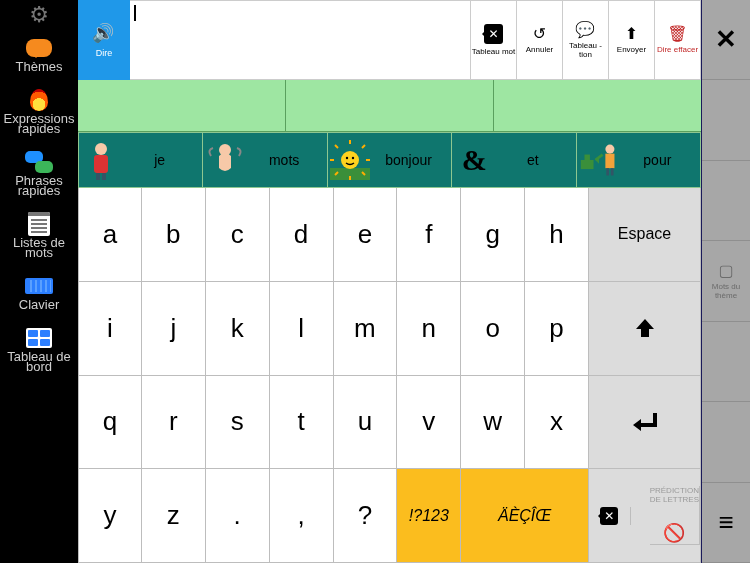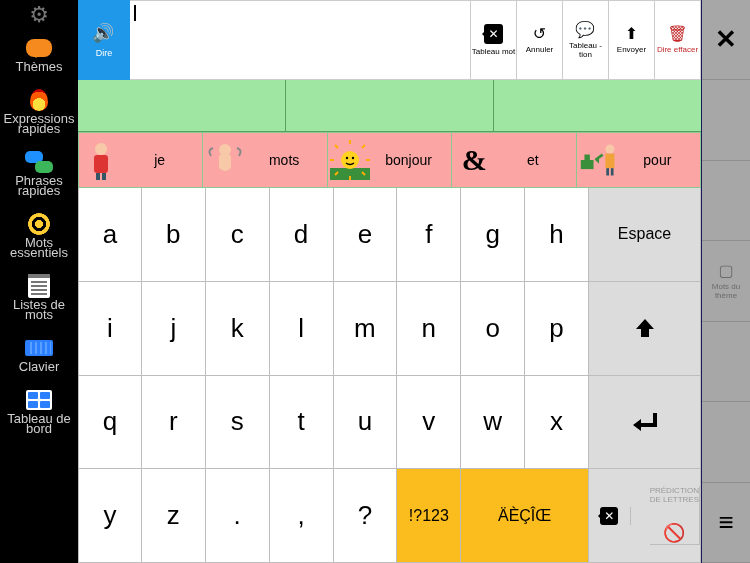--- a/index.html
+++ b/index.html
@@ -40,32 +40,32 @@
   .textbox { flex:1 1 auto; background:#fff; border:1px solid #ccc; border-left:none; position:relative; }
   .textbox .caret { position:absolute; top:4px; left:4px; width:2px; height:16px; background:#000; }
   .tbtn { width:46px; background:#fff; border:1px solid #ccc; border-left:none; display:flex; flex-direction:column; align-items:center; justify-content:center; font-size:8px; line-height:9px; text-align:center; gap:3px; cursor:pointer; color:#000;}
   .tbtn .ico{font-size:16px;line-height:16px;}
   .tbtn.red{ color:#c22828;}
   
   .greenrow { display:flex; height:52px; }
   .greenrow .cell { flex:1 1 0; background:#9ee6a2; border-right:1px solid #5aa05e; border-bottom:1px solid #5aa05e; }
   .greenrow .cell:last-child{border-right:none;}
   .wordrow { display:flex; height:56px; }
-  .wordrow .wcell { flex:1 1 0; background:#fca5a5; border:1px solid #8ec790; border-left:none; display:flex; align-items:center; justify-content:flex-start; padding:0 2px; gap:2px; cursor:pointer; }
+  .wordrow .wcell { flex:1 1 0; background:#0f766e; border:1px solid #8ec790; border-left:none; display:flex; align-items:center; justify-content:flex-start; padding:0 2px; gap:2px; cursor:pointer; }
   .wordrow .wcell:first-child{border-left:1px solid #8ec790;}
   .wordrow .wcell .pic { width:40px; height:40px; display:flex; align-items:center; justify-content:center; font-size:22px;}
   .wordrow .wcell .wlabel { font-size:14px; color:#000; flex:1; text-align:center; padding-right:4px;}
   .amp { font-family: serif; font-weight:bold; font-size:30px;}
   
   .kbarea { flex:1 1 auto; display:grid; grid-template-columns: repeat(8, 1fr) 112px; grid-auto-rows: 1fr; }
   .key { border:1px solid #bdbdbd; border-left:none; border-top:none; display:flex; align-items:center; justify-content:center; font-size:26px; color:#000; background:#fff; cursor:pointer; font-family: Arial, sans-serif;}
   .key.first-col{border-left:1px solid #bdbdbd;}
   .side { background:#dcdcdc; font-size:16px;}
   .side.small{font-size:22px; color:#000;}
-  .yellow { background:#fbbd1e; font-size:16px; }
+  .yellow { background:#fbbd1e; font-size:16px;font-style:italic; }
   .key.disabled{ background:#dcdcdc; color:#9a9a9a; font-size:8px; flex-direction:column; gap:18px;margin-left:19px;}
   .key .no{color:#d11; font-size:18px;}
   .del{ display:flex;align-items:center;justify-content:center;}
   .del .chip{background:#000;color:#fff;border-radius:3px; padding:2px 4px;font-size:12px;position:relative;}
   .del .chip::before{content:"";position:absolute;left:-8px;top:50%;transform:translateY(-50%);border:6px solid transparent;border-right-color:#000;}
 
   
   .rightbar { width:48px; height:563px; background:#a7a7a7; display:flex; flex-direction:column; }
   .rcell { flex:1 1 0; border-bottom:1px solid #8f8f8f; display:flex; flex-direction:column; align-items:center; justify-content:center; color:#6b6b6b; font-size:8px; text-align:center; cursor:pointer; gap:2px;}
   .rcell.big{font-size:26px; font-weight:bold; color:#000;}
@@ -92,26 +92,20 @@
     <span class="lbl">Expressions rapides</span>
   </div>
   <div class="sidebar-item">
     <div class="ic">
         <div class="bubble-pair">
           <div class="b1"></div>
           <div class="b2"></div>
         </div>
       </div>
     <span class="lbl">Phrases rapides</span>
-  </div>
-  <div class="sidebar-item">
-    <div class="ic">
-        <div class="target"></div>
-      </div>
-    <span class="lbl">Mots essentiels</span>
   </div>
   <div class="sidebar-item">
     <div class="ic">
         <div class="notepad"></div>
       </div>
     <span class="lbl">Listes de mots</span>
   </div>
   <div class="sidebar-item">
     <div class="ic">
         <div class="kbd"></div>

